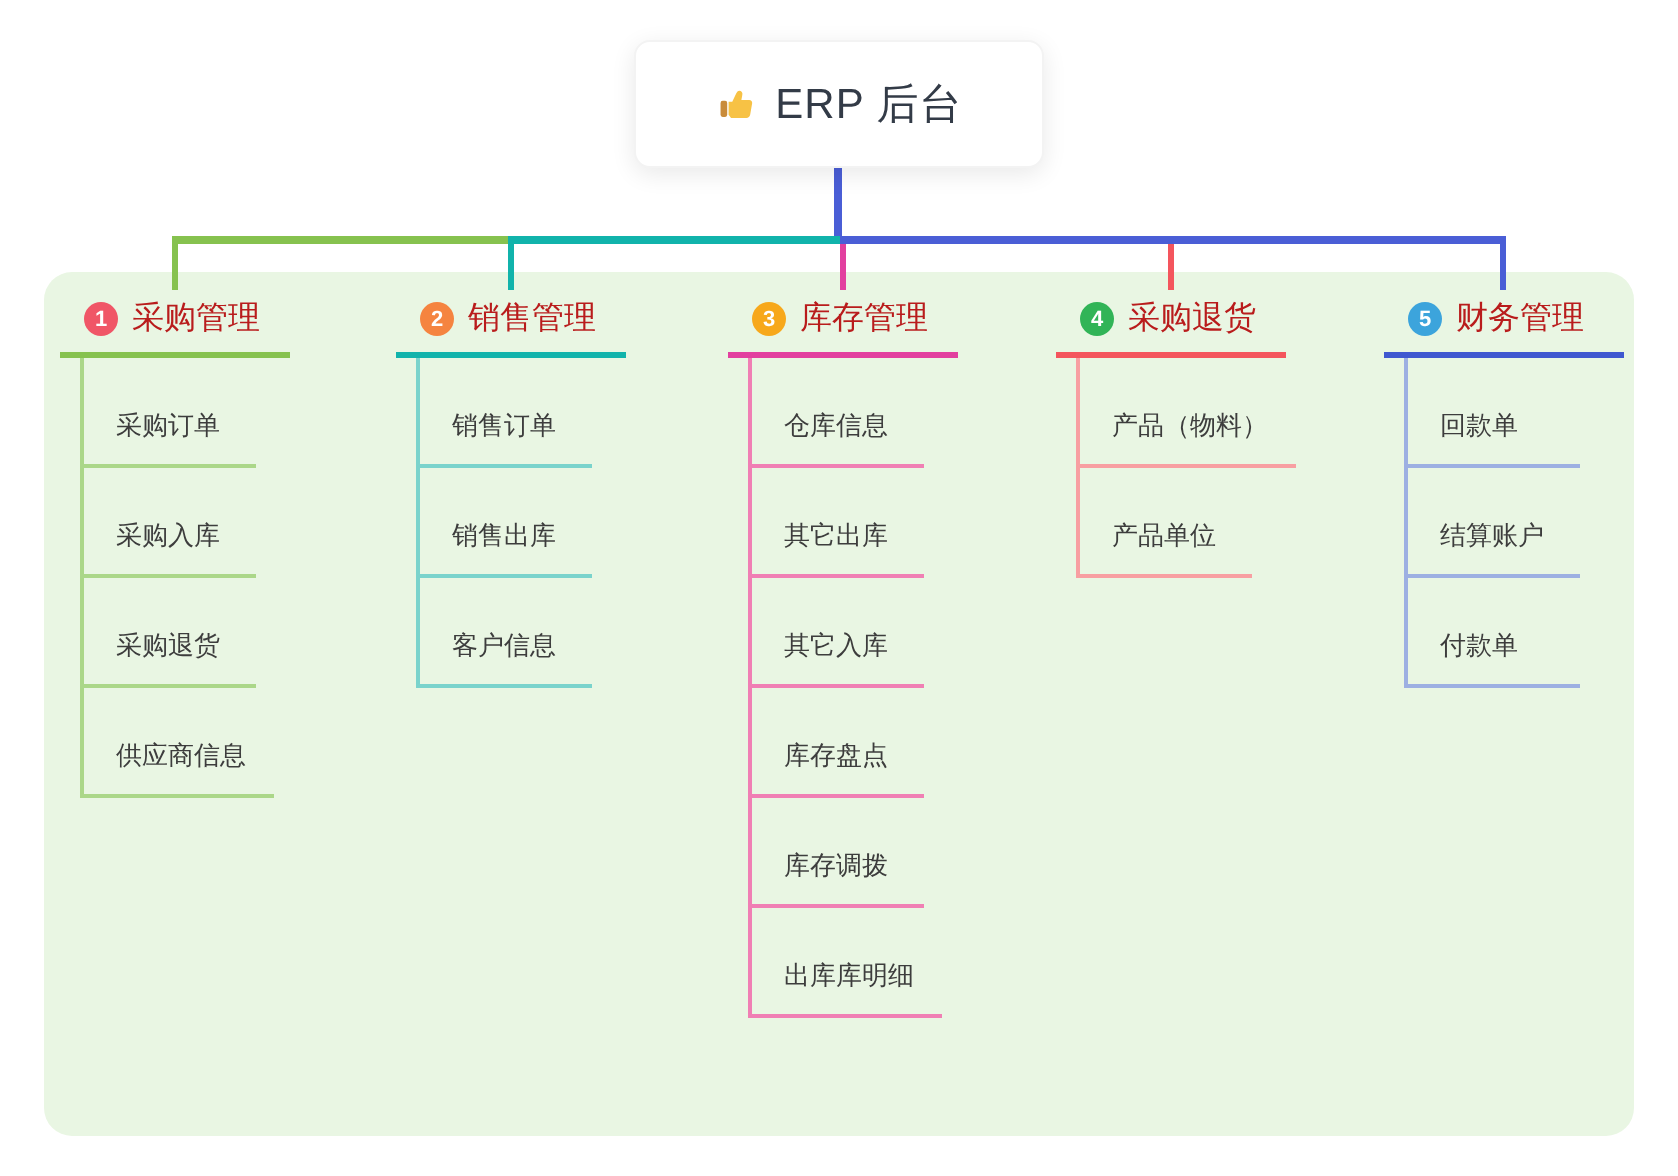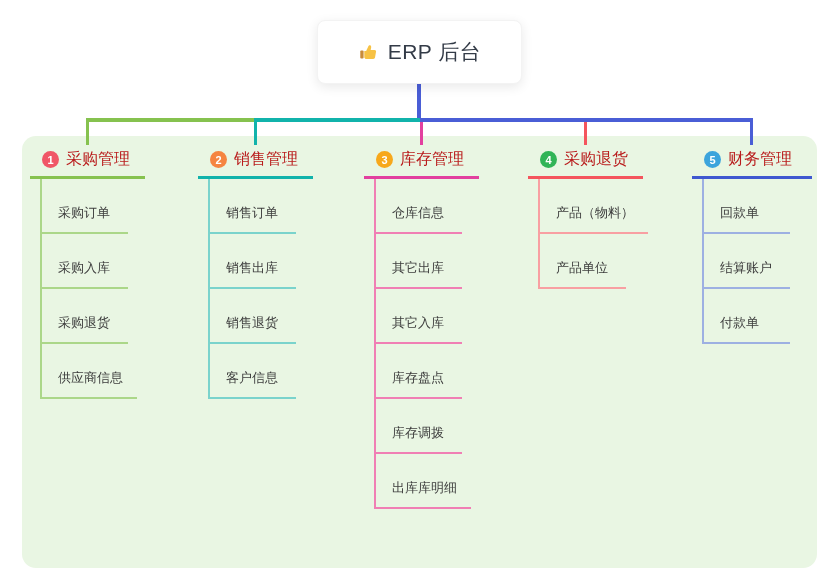--- a/index.html
+++ b/index.html
@@ -116,23 +116,20 @@
     </div>
     <div class="title-underline"></div>
     <div class="items">
       <div class="item">
           <span class="item-label">销售订单</span>
         </div>
       <div class="item">
           <span class="item-label">销售出库</span>
         </div>
       <div class="item">
-          <span class="item-label">销售退货</span>
-        </div>
-      <div class="item">
           <span class="item-label">客户信息</span>
         </div>
     </div>
   </div>
 
   <div class="branch" style="left: 364px; --accent: #e2409f; --light: #f07fb4; --badge: #f7a81b;">
     <div class="branch-title">
       <span class="badge">3</span>
       <span class="branch-label">库存管理</span>
     </div>

